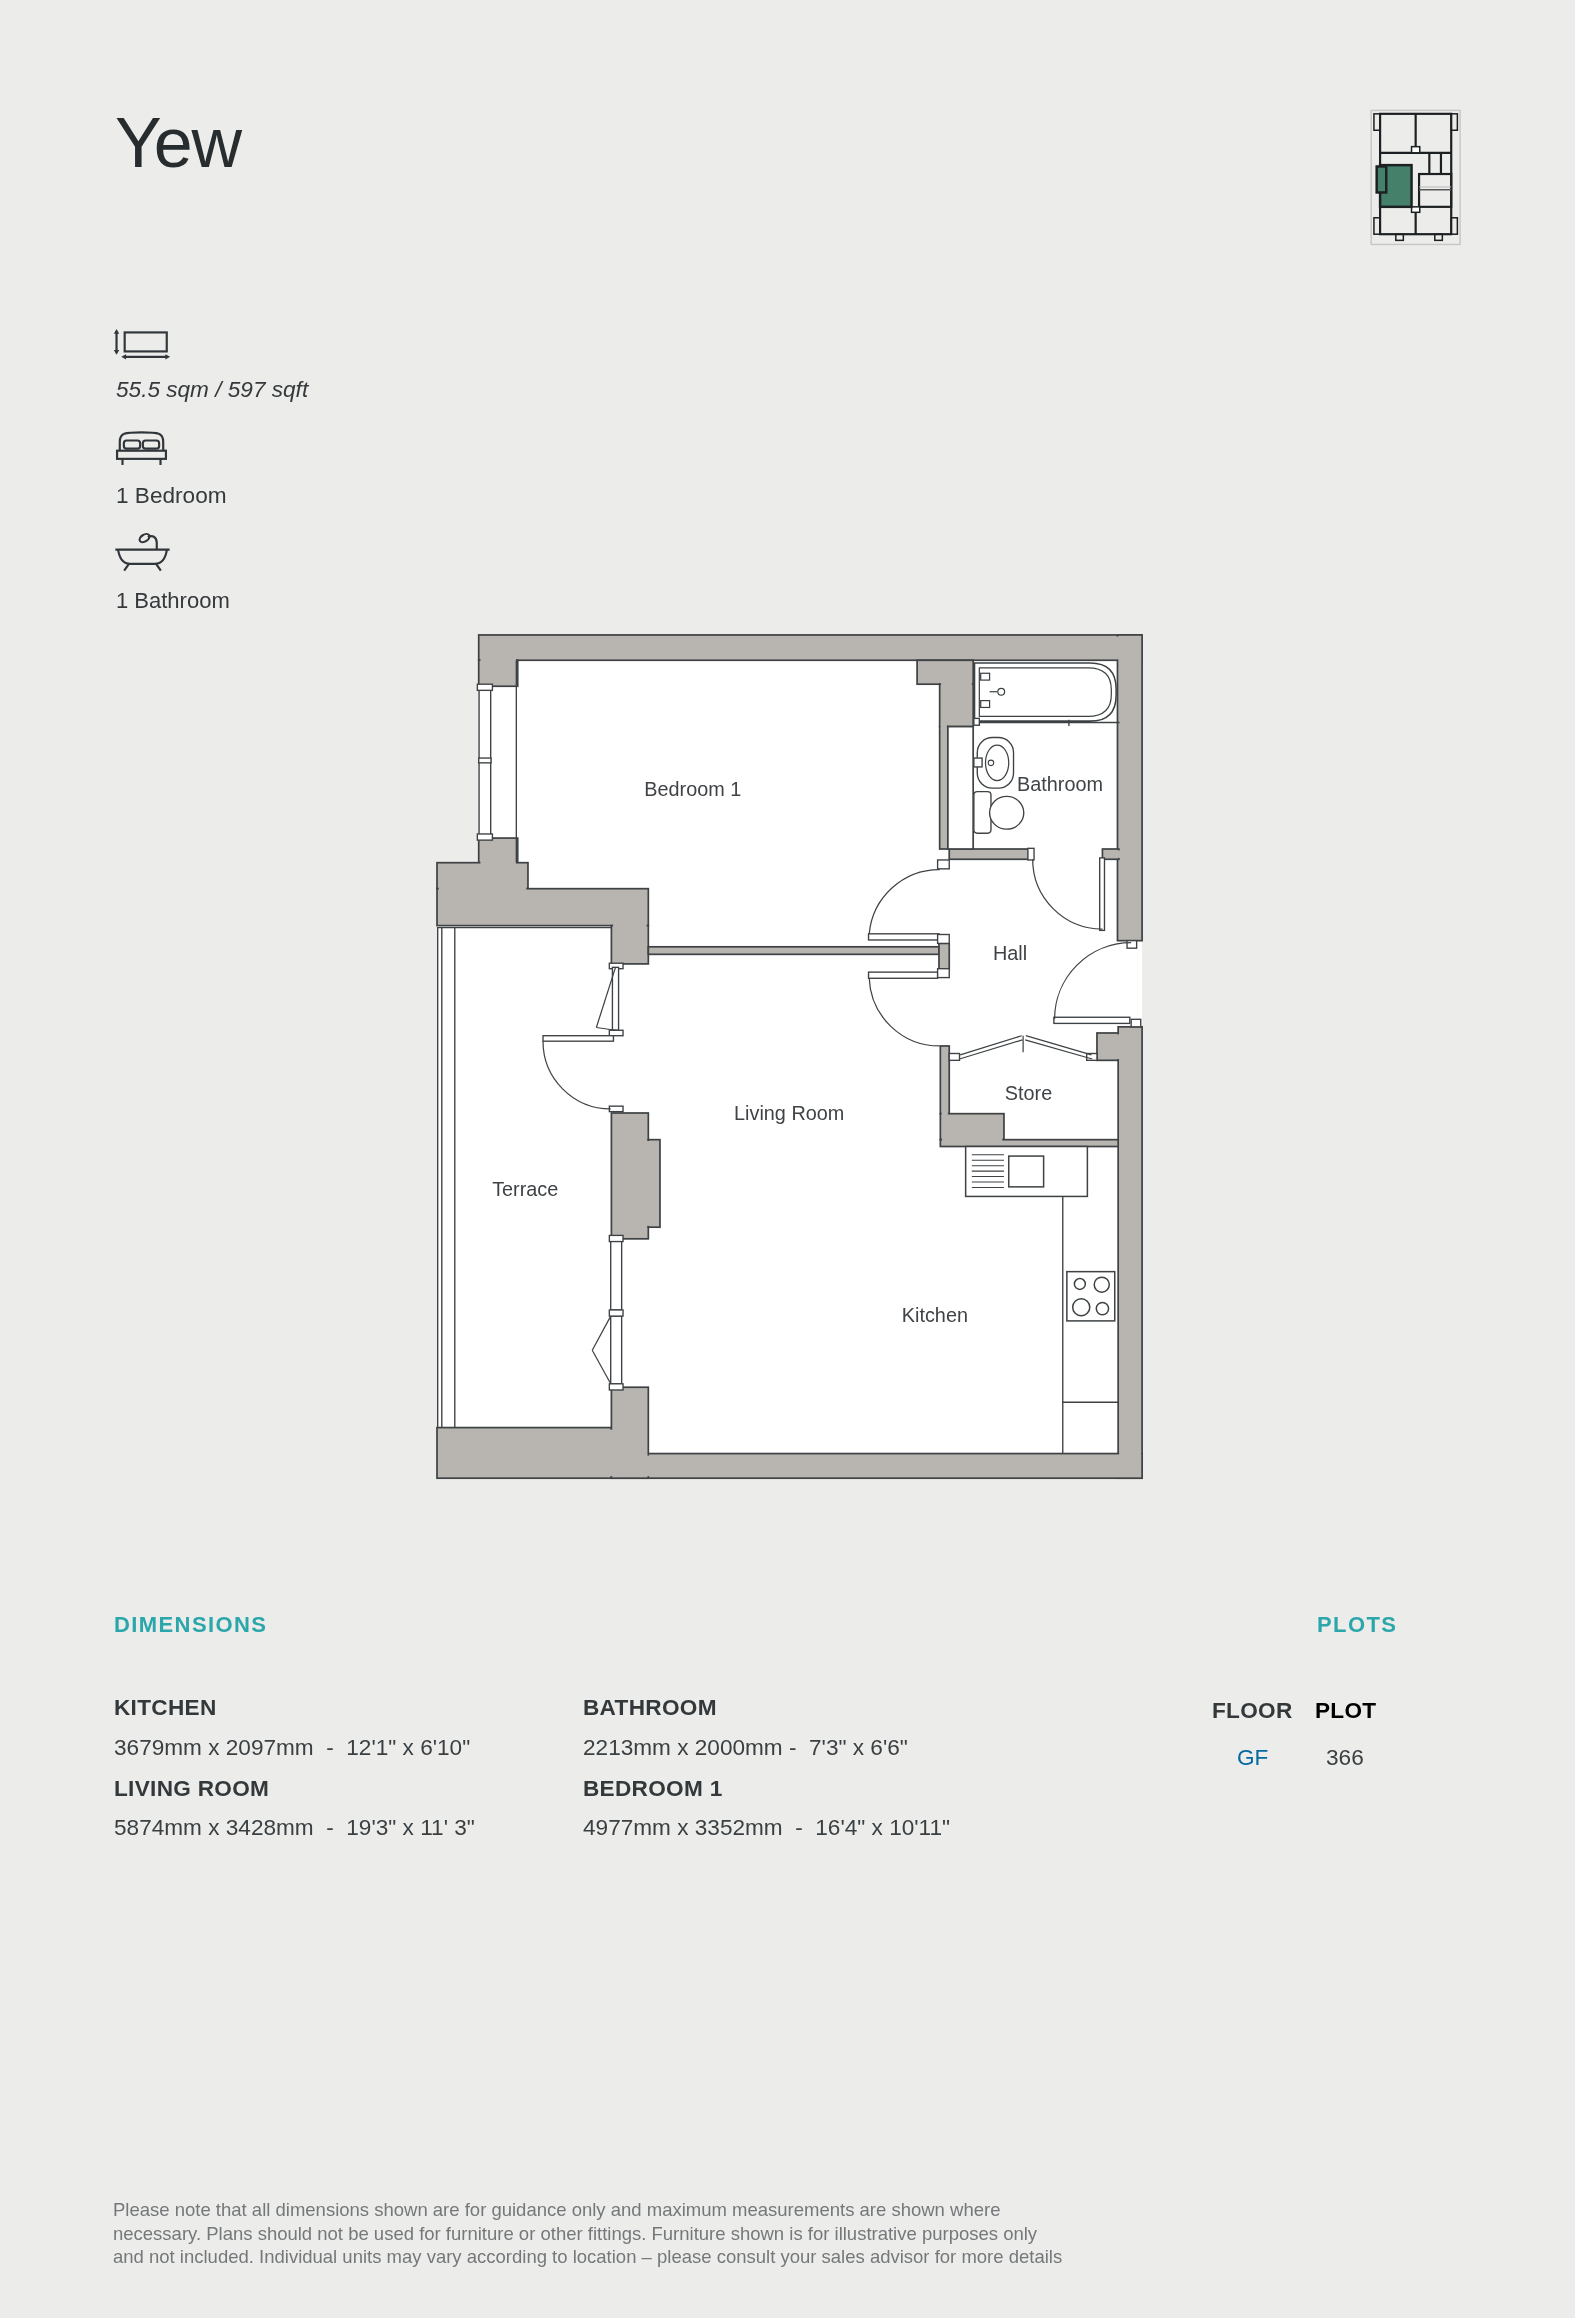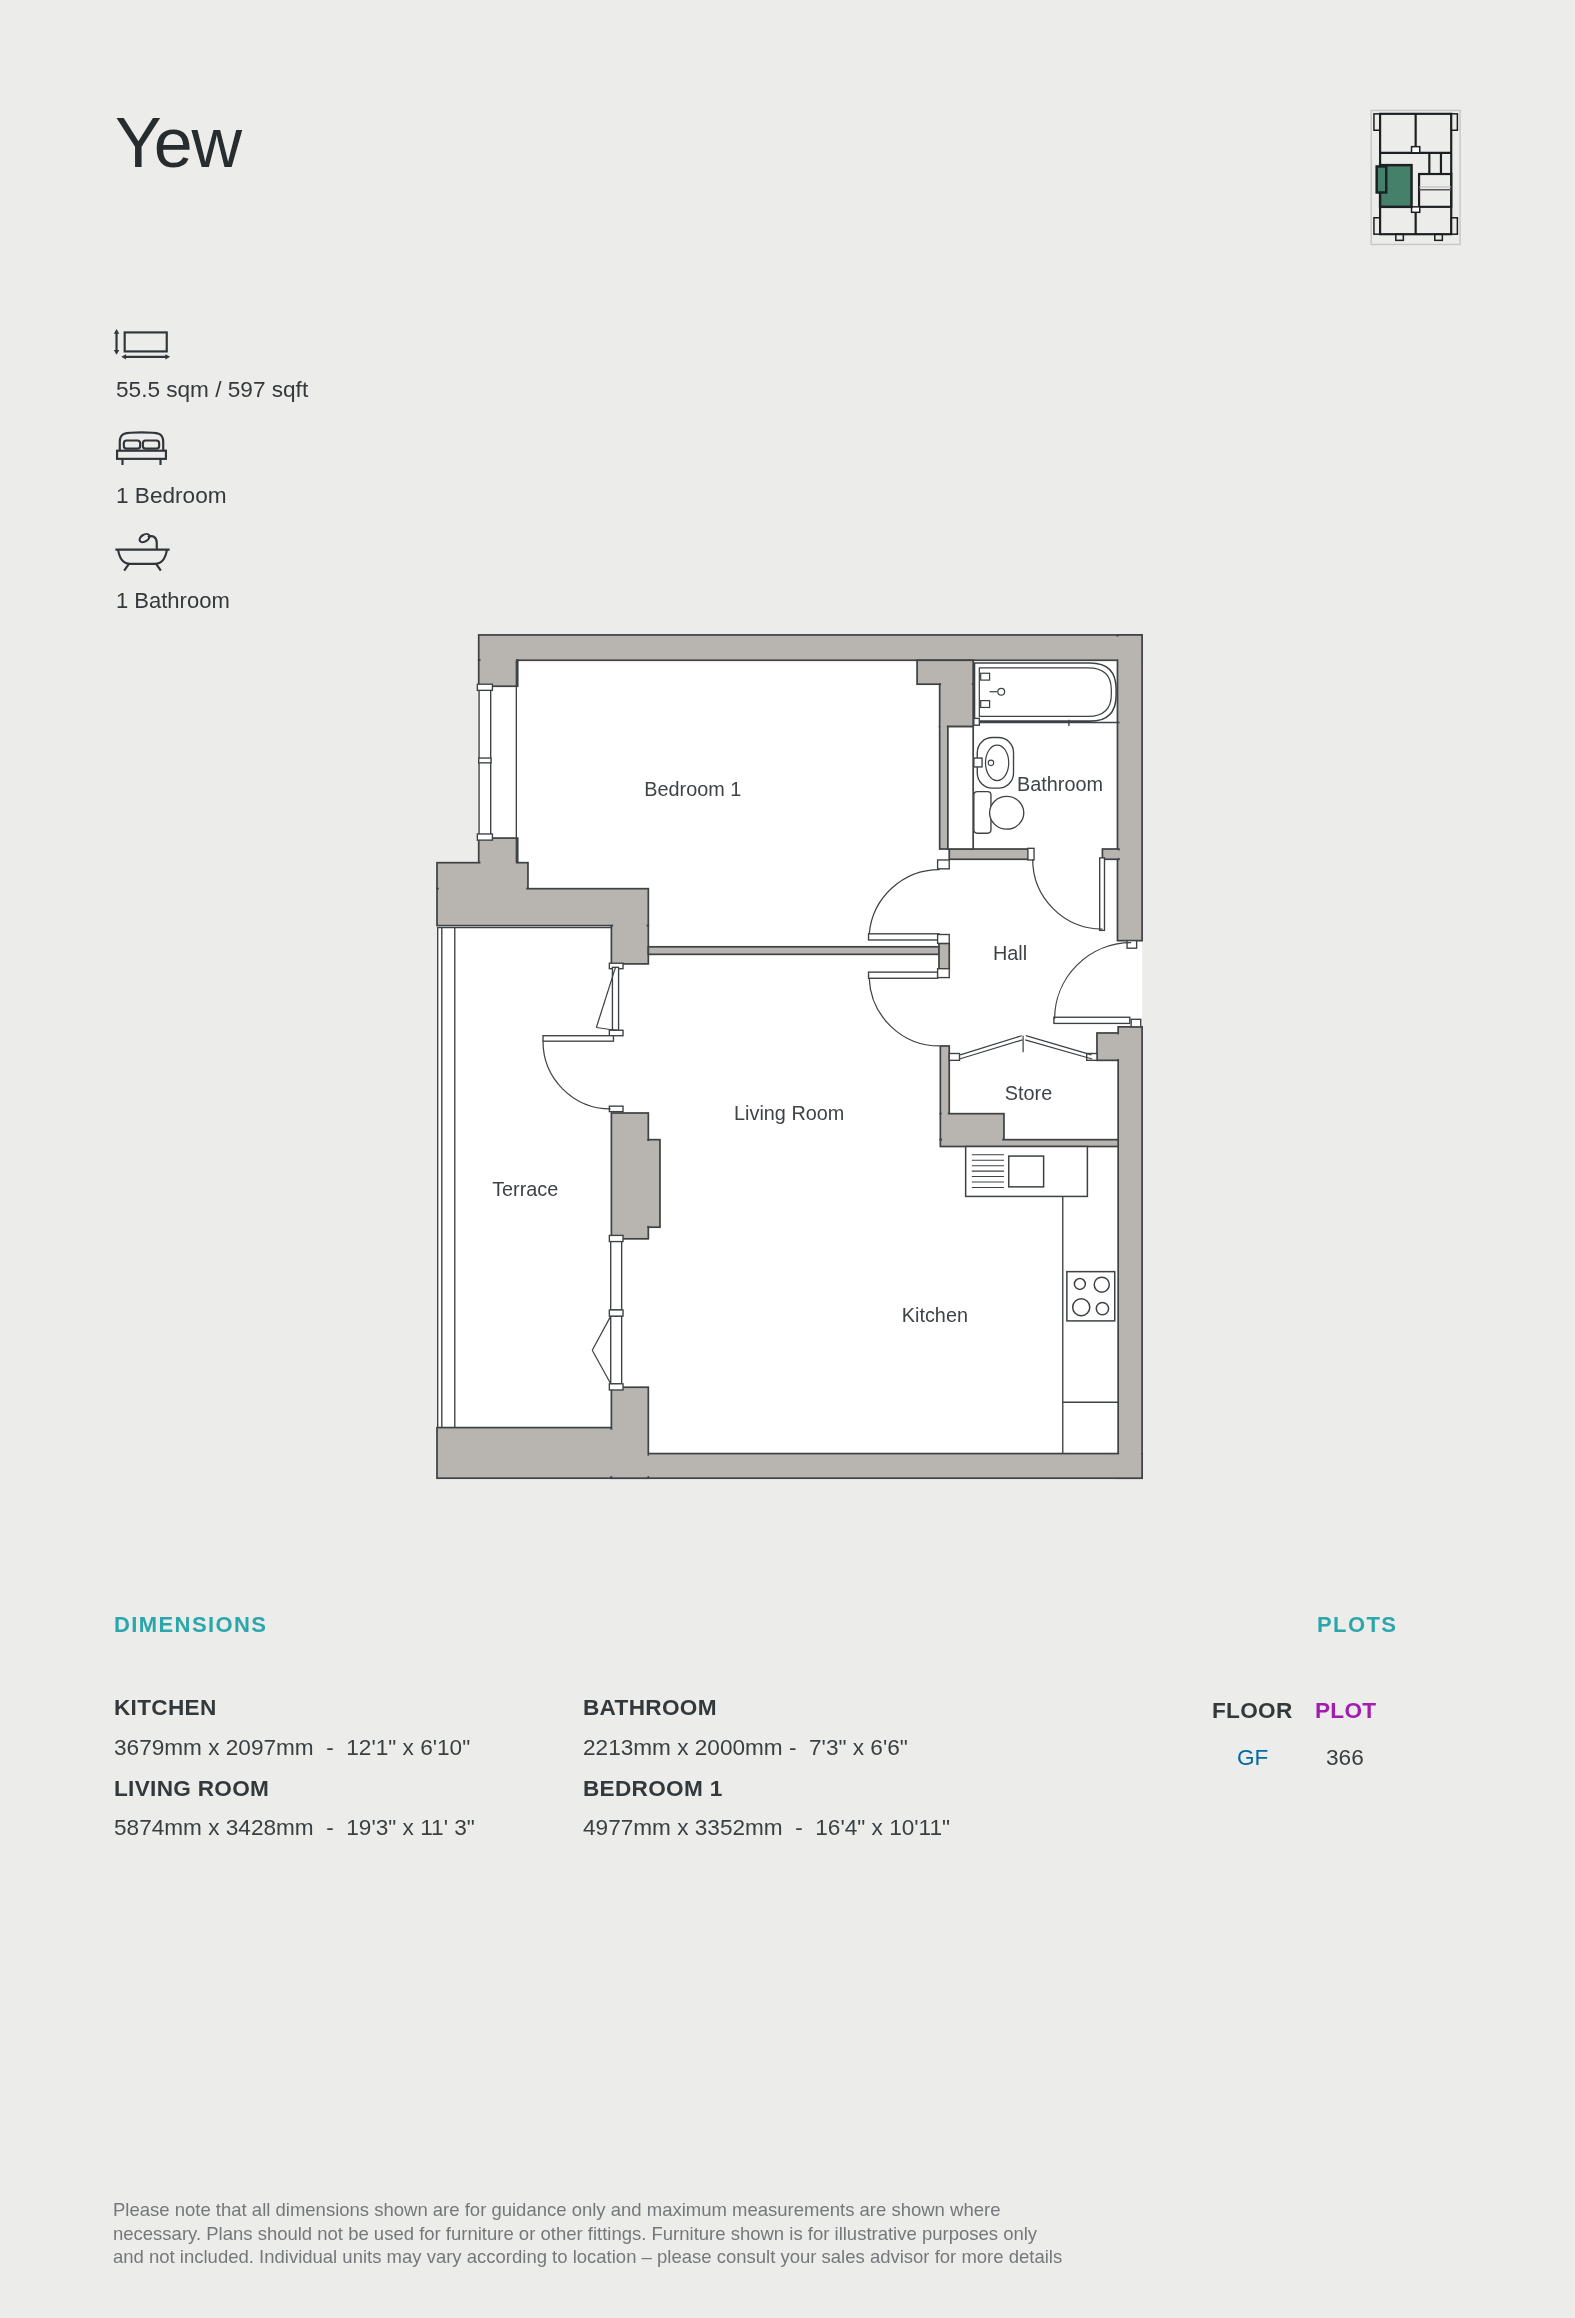--- a/index.html
+++ b/index.html
@@ -19,21 +19,21 @@
     <line x1="23" y1="44" x2="85" y2="44"></line>
   </g>
   <g fill="#31363a" stroke="none">
     <path d="M11,3 L15,10 L7,10 Z"></path>
     <path d="M11,41 L15,34 L7,34 Z"></path>
     <path d="M18,44 L25,40 L25,48 Z"></path>
     <path d="M90,44 L83,40 L83,48 Z"></path>
   </g>
 </svg>
 
-<div class="abs" style="left:116px;top:377px;font-size:22.6px;color:#35393c;">55.5 sqm / 597 sqft</div>
+<div class="abs" style="left:116px;top:377px;font-size:22.6px;color:#35393c;font-style:italic;">55.5 sqm / 597 sqft</div>
 
 <svg class="abs" style="left:113px;top:428px;" width="57" height="40" viewBox="0 0 84 58">
   <g fill="none" stroke="#31363a" stroke-width="3.2">
     <path d="M10,33 L10,20 C10,7 17,6 42,6 C67,6 74,7 74,20 L74,33"></path>
     <rect x="6" y="33" width="72" height="12"></rect>
     <rect x="16" y="18" width="24" height="12" rx="4"></rect>
     <rect x="44" y="18" width="24" height="12" rx="4"></rect>
     <line x1="14" y1="45" x2="14" y2="54"></line>
     <line x1="70" y1="45" x2="70" y2="54"></line>
   </g>
@@ -337,18 +337,18 @@
 <div class="abs" style="left:114px;top:1776px;font-size:22.6px;font-weight:bold;letter-spacing:0.3px;color:#33383b;">LIVING ROOM</div>
 <div class="abs" style="left:114px;top:1815px;font-size:22.6px;color:#3a3f42;">5874mm x 3428mm&nbsp;&nbsp;-&nbsp;&nbsp;19'3" x 11' 3"</div>
 
 <div class="abs" style="left:583px;top:1695px;font-size:22.6px;font-weight:bold;letter-spacing:0.3px;color:#33383b;">BATHROOM</div>
 <div class="abs" style="left:583px;top:1735px;font-size:22.6px;color:#3a3f42;">2213mm x 2000mm -&nbsp;&nbsp;7'3" x 6'6"</div>
 
 <div class="abs" style="left:583px;top:1776px;font-size:22.6px;font-weight:bold;letter-spacing:0.3px;color:#33383b;">BEDROOM 1</div>
 <div class="abs" style="left:583px;top:1815px;font-size:22.6px;color:#3a3f42;">4977mm x 3352mm&nbsp;&nbsp;-&nbsp;&nbsp;16'4" x 10'11"</div>
 
 <div class="abs" style="left:1212px;top:1698px;font-size:22.6px;font-weight:bold;letter-spacing:0.3px;color:#33383b;">FLOOR</div>
-<div class="abs" style="left:1315px;top:1698px;font-size:22.6px;font-weight:bold;letter-spacing:0.3px;color:#a21caf;">PLOT</div>
+<div class="abs" style="left:1315px;top:1698px;font-size:22.6px;font-weight:bold;letter-spacing:0.3px;color:#000000;">PLOT</div>
 <div class="abs" style="left:1237px;top:1745px;font-size:22.6px;color:#0369a1;">GF</div>
 <div class="abs" style="left:1326px;top:1745px;font-size:22.6px;color:#3a3f42;">366</div>
 
 <div class="abs" style="left:113px;top:2198px;font-size:18.5px;line-height:23.6px;color:#75787a;">Please note that all dimensions shown are for guidance only and maximum measurements are shown where<br>necessary. Plans should not be used for furniture or other fittings. Furniture shown is for illustrative purposes only<br>and not included. Individual units may vary according to location – please consult your sales advisor for more details</div>
 
 
 </body></html>

